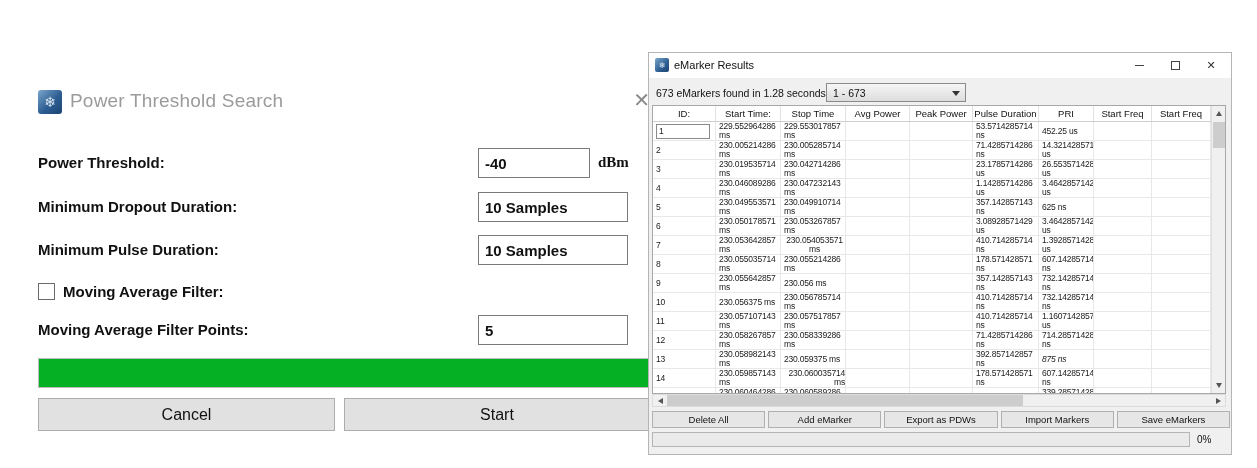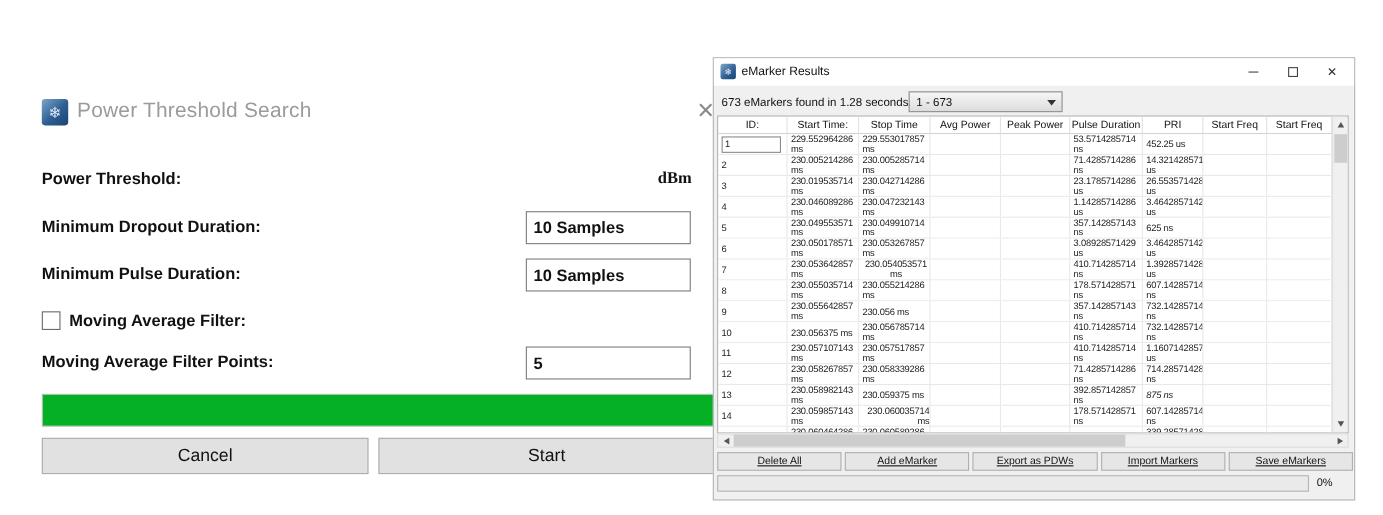--- a/index.html
+++ b/index.html
@@ -71,38 +71,39 @@
 
   .hscroll { position:absolute; left:3px; top:341px; width:574px; height:13px; background:#f0f0f0;
              border:1px solid #dcdcdc; }
   .harrow { position:absolute; top:0; width:14px; height:11px; display:flex; align-items:center; justify-content:center; }
   .tri-left { width:0; height:0; border-top:3.5px solid transparent; border-bottom:3.5px solid transparent; border-right:5px solid #555; }
   .tri-right { width:0; height:0; border-top:3.5px solid transparent; border-bottom:3.5px solid transparent; border-left:5px solid #555; }
   .hthumb { position:absolute; left:14px; top:0; width:356px; height:11px; background:#cdcdcd; }
 
   .footer-btns { position:absolute; left:3px; top:358px; width:578px; height:17px; display:flex; gap:3px; }
   .fbtn { flex:1; background:#e6e6e6; border:1px solid #b0b0b0; font-size:9.5px; color:#111;
-          display:flex; align-items:center; justify-content:center; cursor:default;text-decoration:underline; }
+          display:flex; align-items:center; justify-content:center; cursor:default; }
 
   .win-progress { position:absolute; left:3px; top:379px; width:538px; height:15px;
                   border:1px solid #b5b5b5; background:#eaeaea; }
   .win-progress-fill { height:100%; width:0; background:#06b025; }
   .win-progress-label { position:absolute; left:548px; top:381px; font-size:10px; color:#111; }
 </style>
 </head>
 <body>
 
 <div id="dialog">
   <div class="dlg-titlebar">
     <div class="app-icon">❄</div>
     <div class="dlg-title">Power Threshold Search</div>
     <div class="dlg-close">✕</div>
   </div>
 
   <div class="field-label" style="top:68px;">Power Threshold:</div>
+  <input class="tbox" style="left: 442px; top: 62px; width: 112px;" value="-40">
   <div class="unit" style="left:562px; top:68px;font-family:Liberation Serif, serif;">dBm</div>
 
   <div class="field-label" style="top:112px;">Minimum Dropout Duration:</div>
   <input class="tbox" style="left: 442px; top: 106px; width: 150px;" value="10 Samples">
 
   <div class="field-label" style="top:155px;">Minimum Pulse Duration:</div>
   <input class="tbox" style="left: 442px; top: 149px; width: 150px;" value="10 Samples">
 
   <div class="checkbox" style="top:197px;"></div>
   <div class="field-label" style="left:27px; top:197px;">Moving Average Filter:</div>

